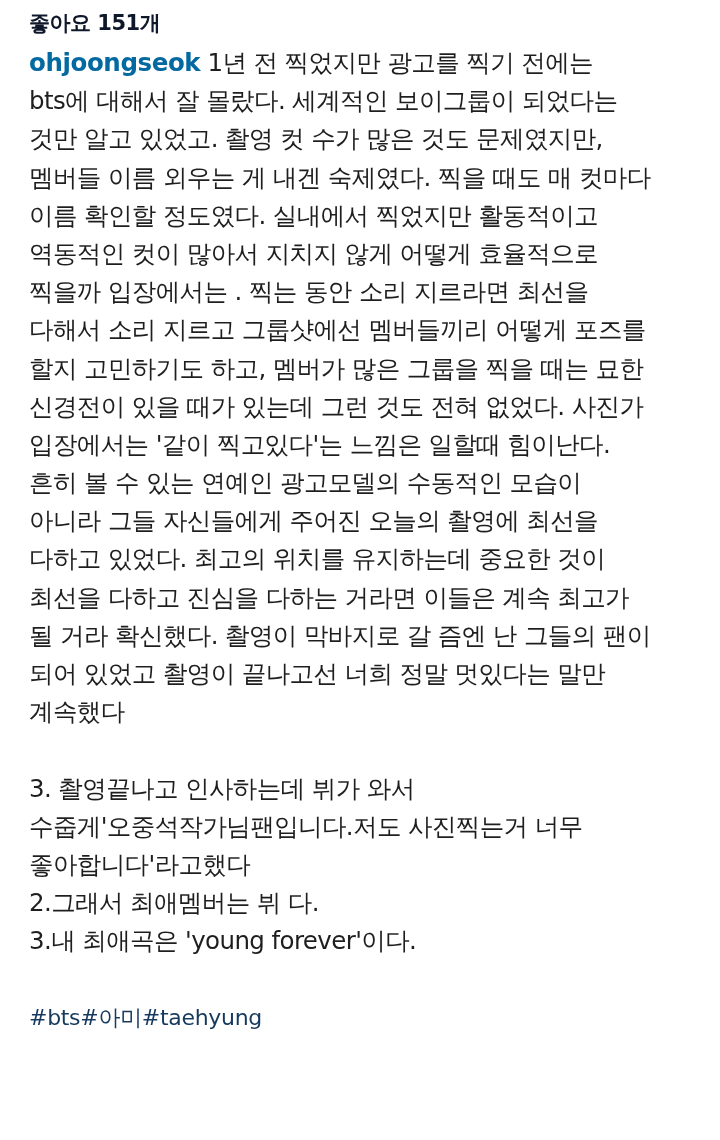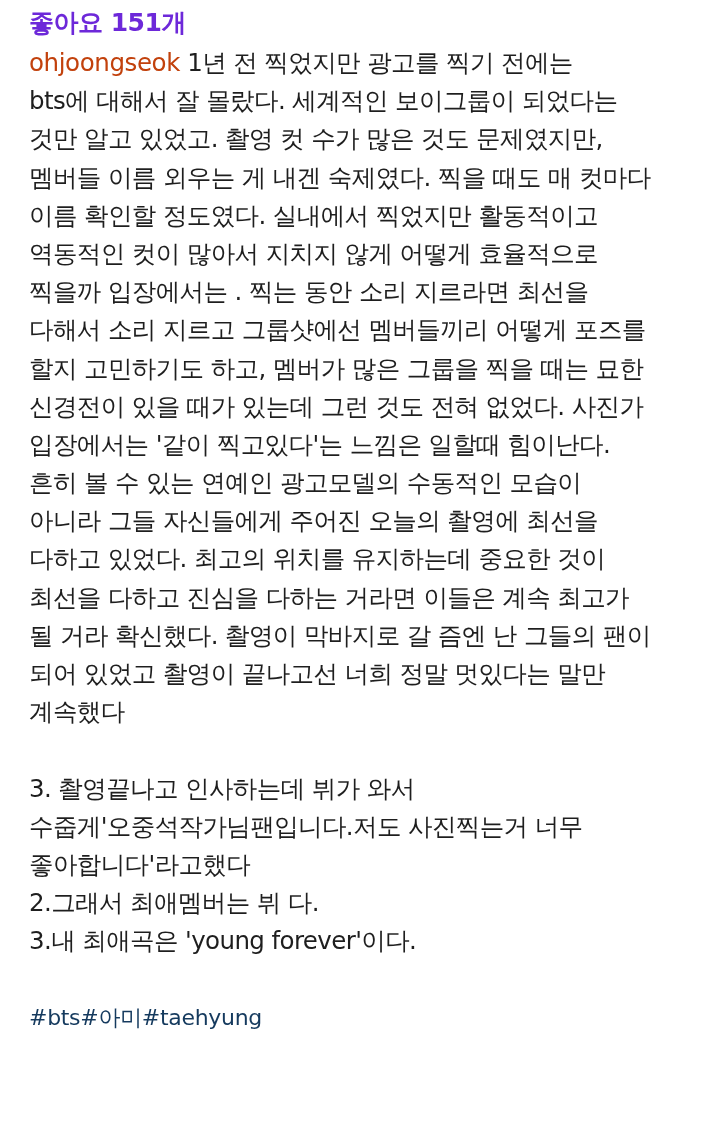--- a/index.html
+++ b/index.html
@@ -3,25 +3,25 @@
 <meta charset="utf-8">
 <style>
   html, body { margin: 0; padding: 0; background: #ffffff; }
   body {
     width: 720px; height: 1140px; overflow: hidden;
     font-family: "DejaVu Sans", "Liberation Sans", sans-serif;
     color: #1e1e1e;
   }
   .post { position: relative; padding: 4px 28px 0 29px; }
   .likes {
-    font-size: 25px; font-weight: bold; line-height: 38px; height: 40px;
-    letter-spacing: -0.5px; color: #6d28d9;
+    font-size: 21px; font-weight: bold; line-height: 38px; height: 40px;
+    letter-spacing: -0.5px; color: #0f172a;
   }
   .caption { font-size: 24.5px; line-height: 38.2px; letter-spacing: -0.6px; }
-  .username { font-weight: normal; color: #c2410c; letter-spacing: -0.4px; }
+  .username { font-weight: bold; color: #0369a1; letter-spacing: -0.4px; }
   .line { display: block; white-space: nowrap; height: 38.2px; }
   .blank { height: 38.2px; }
   .hashtags { font-size: 22px; line-height: 38px; color: #153a5e; letter-spacing: -0.3px; margin-top: 0px; }
   .hashtag { color: #153a5e; text-decoration: none; cursor: pointer; }
 </style>
 </head>
 <body>
 
 <div class="post">
   <div class="likes">좋아요 151개</div>

